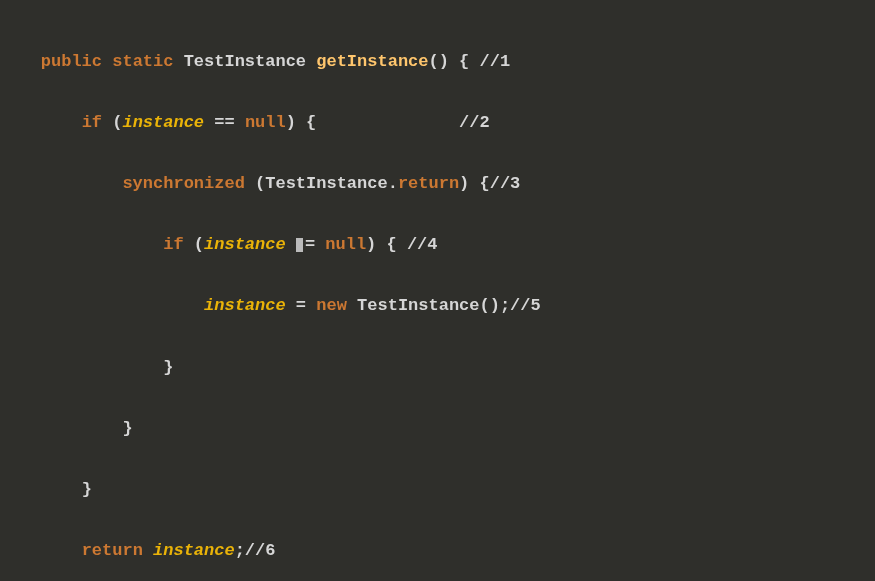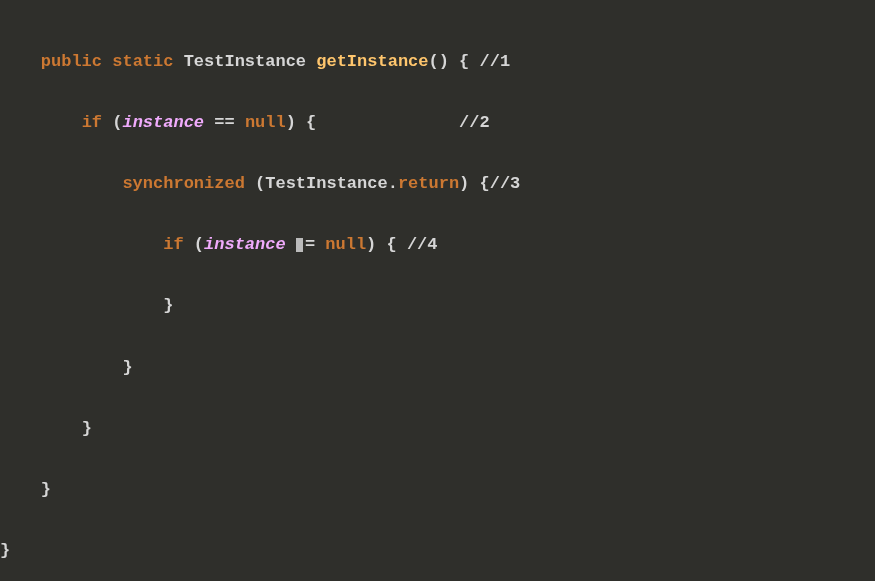--- a/index.html
+++ b/index.html
@@ -19,36 +19,38 @@
     font-size: 17px;
     line-height: 1.8;
     white-space: pre;
     margin-bottom: 22px;
     font-weight: bold;
   }
   .code-block .line { padding-left: 0; }
   .kw-orange { color: #cc7832; }
   .kw-yellow { color: #ffc66d; }
   .ident { color: #d6d6d6; }
-  .italic-var { font-style: italic; color: #f0abfc; }
+  .italic-var { font-style: italic; color: #eab308; }
   .cursor-block {
     display: inline-block;
     width: 7px;
     height: 14px;
     background: #bbb;
     vertical-align: middle;
     margin-right: 2px;
   }
 </style>
 </head>
 <body>
 
 <div class="code-block">
 <div class="line"><span>    </span><span class="kw-orange">public static</span><span class="ident"> TestInstance </span><span class="kw-yellow">getInstance</span><span class="ident">() { //1</span></div>
 <div class="line"><span>        </span><span class="kw-orange">if</span><span> (</span><span class="italic-var">instance</span><span> == </span><span class="kw-orange">null</span><span>) {              //2</span></div>
 <div class="line"><span>            </span><span class="kw-orange">synchronized</span><span> (TestInstance.</span><span class="kw-orange">return</span><span>) {//3</span></div>
 <div class="line"><span>                </span><span class="kw-orange">if</span><span> (</span><span class="italic-var">instance</span><span> </span><span class="cursor-block"></span><span>= </span><span class="kw-orange">null</span><span>) { //4</span></div>
+<div class="line"><span>                    </span><span class="italic-var">instance</span><span> = </span><span class="kw-orange">new</span><span> TestInstance();//5</span></div>
 <div class="line"><span>                </span><span>}</span></div>
 <div class="line"><span>            </span><span>}</span></div>
 <div class="line"><span>        </span><span>}</span></div>
+<div class="line"><span>        </span><span class="kw-orange">return</span><span> </span><span class="italic-var">instance</span><span>;//6</span></div>
 <div class="line"><span>    </span><span>}</span></div>
 <div class="line"><span></span><span>}</span></div>
 </div>
 
 </body></html>

